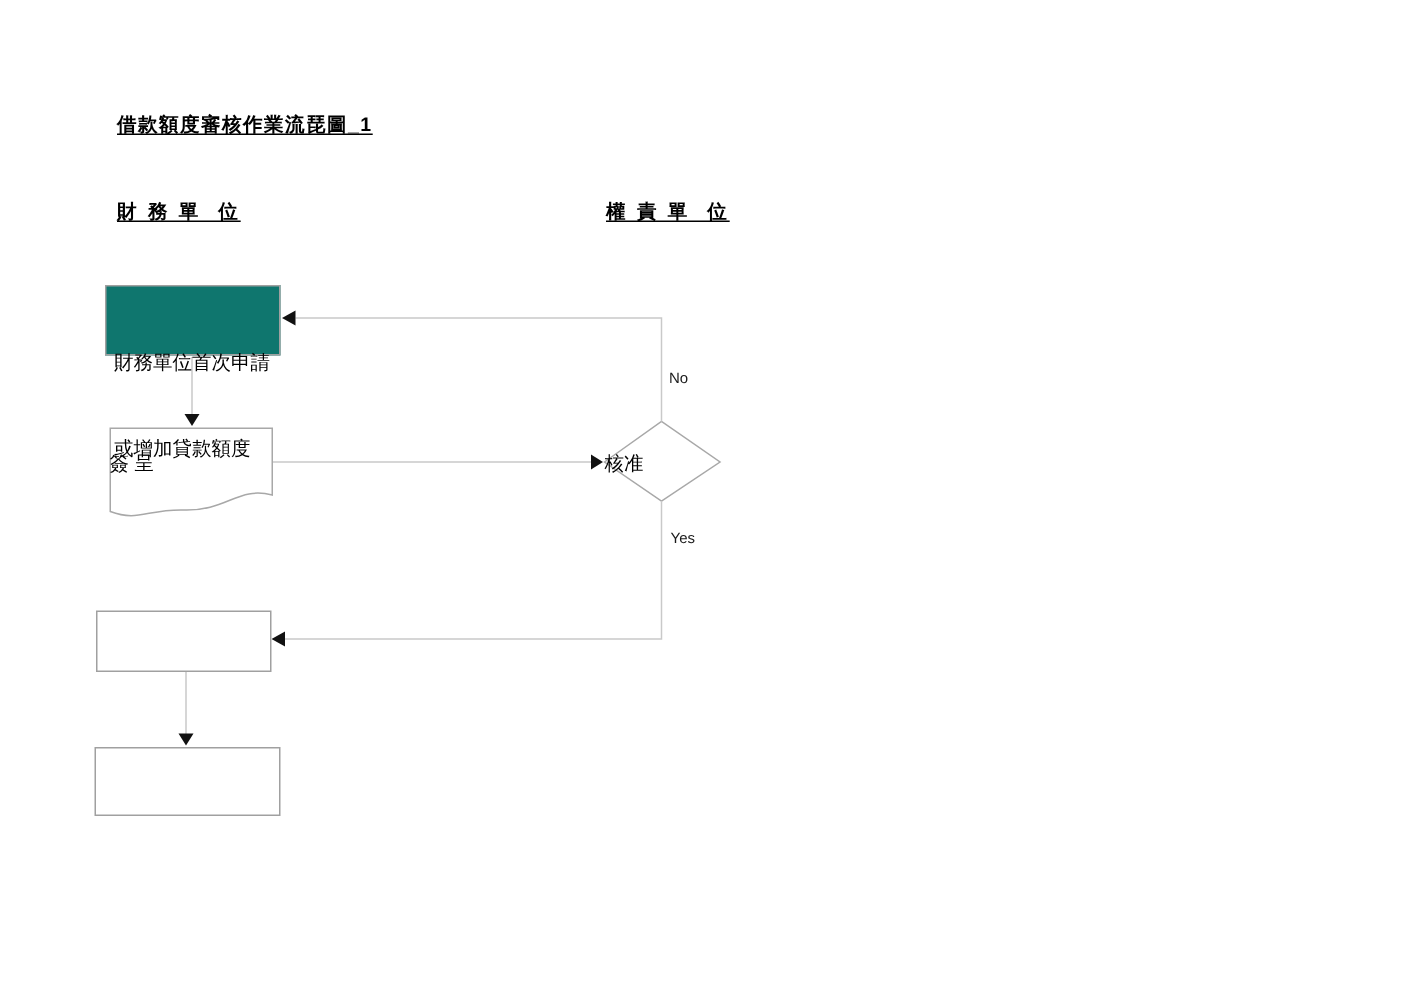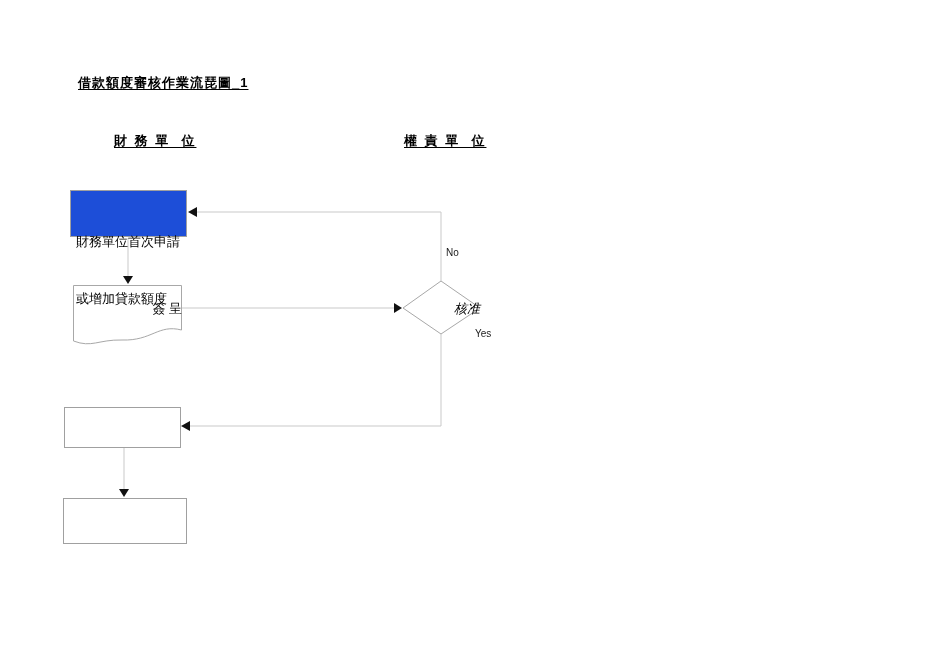--- a/index.html
+++ b/index.html
@@ -30,51 +30,51 @@
   .col-header {
     position: absolute;
     top: 132px;
     font-size: 13px;
     font-weight: bold;
     letter-spacing: 2px;
     text-decoration: underline;
     text-underline-offset: 2px;
     white-space: pre;
   }
-  .col-header.left  { left: 78px; margin-left: 36px; }
+  .col-header.left  { left: 78px; }
   .col-header.right { left: 404px; }
   .process-box {
     position: absolute;
     left: 70px; top: 190px;
     width: 117px; height: 47px;
     box-sizing: border-box;
     border: 1px solid #a0a0a0;
-    background: #1d4ed8;
+    background: #0f766e;
     font-size: 13px;
     line-height: 19px;
     padding: 3px 0 0 5px;
     white-space: pre;
   }
   .shape-label {
     position: absolute;
     font-size: 13px;
-    text-align: right;
+    text-align: left;
     white-space: pre;
   }
   .doc-label     { left: 73px;  top: 300px; width: 109px; }
-  .diamond-label { left: 403px; top: 300px; width: 77px; font-style: italic; }
+  .diamond-label { left: 403px; top: 300px; width: 77px; }
   .branch-label {
     position: absolute;
     font-family: Liberation Sans, sans-serif;
     font-size: 10px;
     color: #1a1a1a;
     white-space: pre;
   }
   .no-label  { left: 446px; top: 247px; }
-  .yes-label { left: 447px; top: 328px; margin-left: 28px; }
+  .yes-label { left: 447px; top: 354px; }
   .empty-box {
     position: absolute;
     box-sizing: border-box;
     border: 1px solid #a0a0a0;
     background: #ffffff;
   }
   .box-d { left: 64px; top: 407px; width: 117px; height: 41px; }
   .box-e { left: 63px; top: 498px; width: 124px; height: 46px; }
 </style>
 </head>

